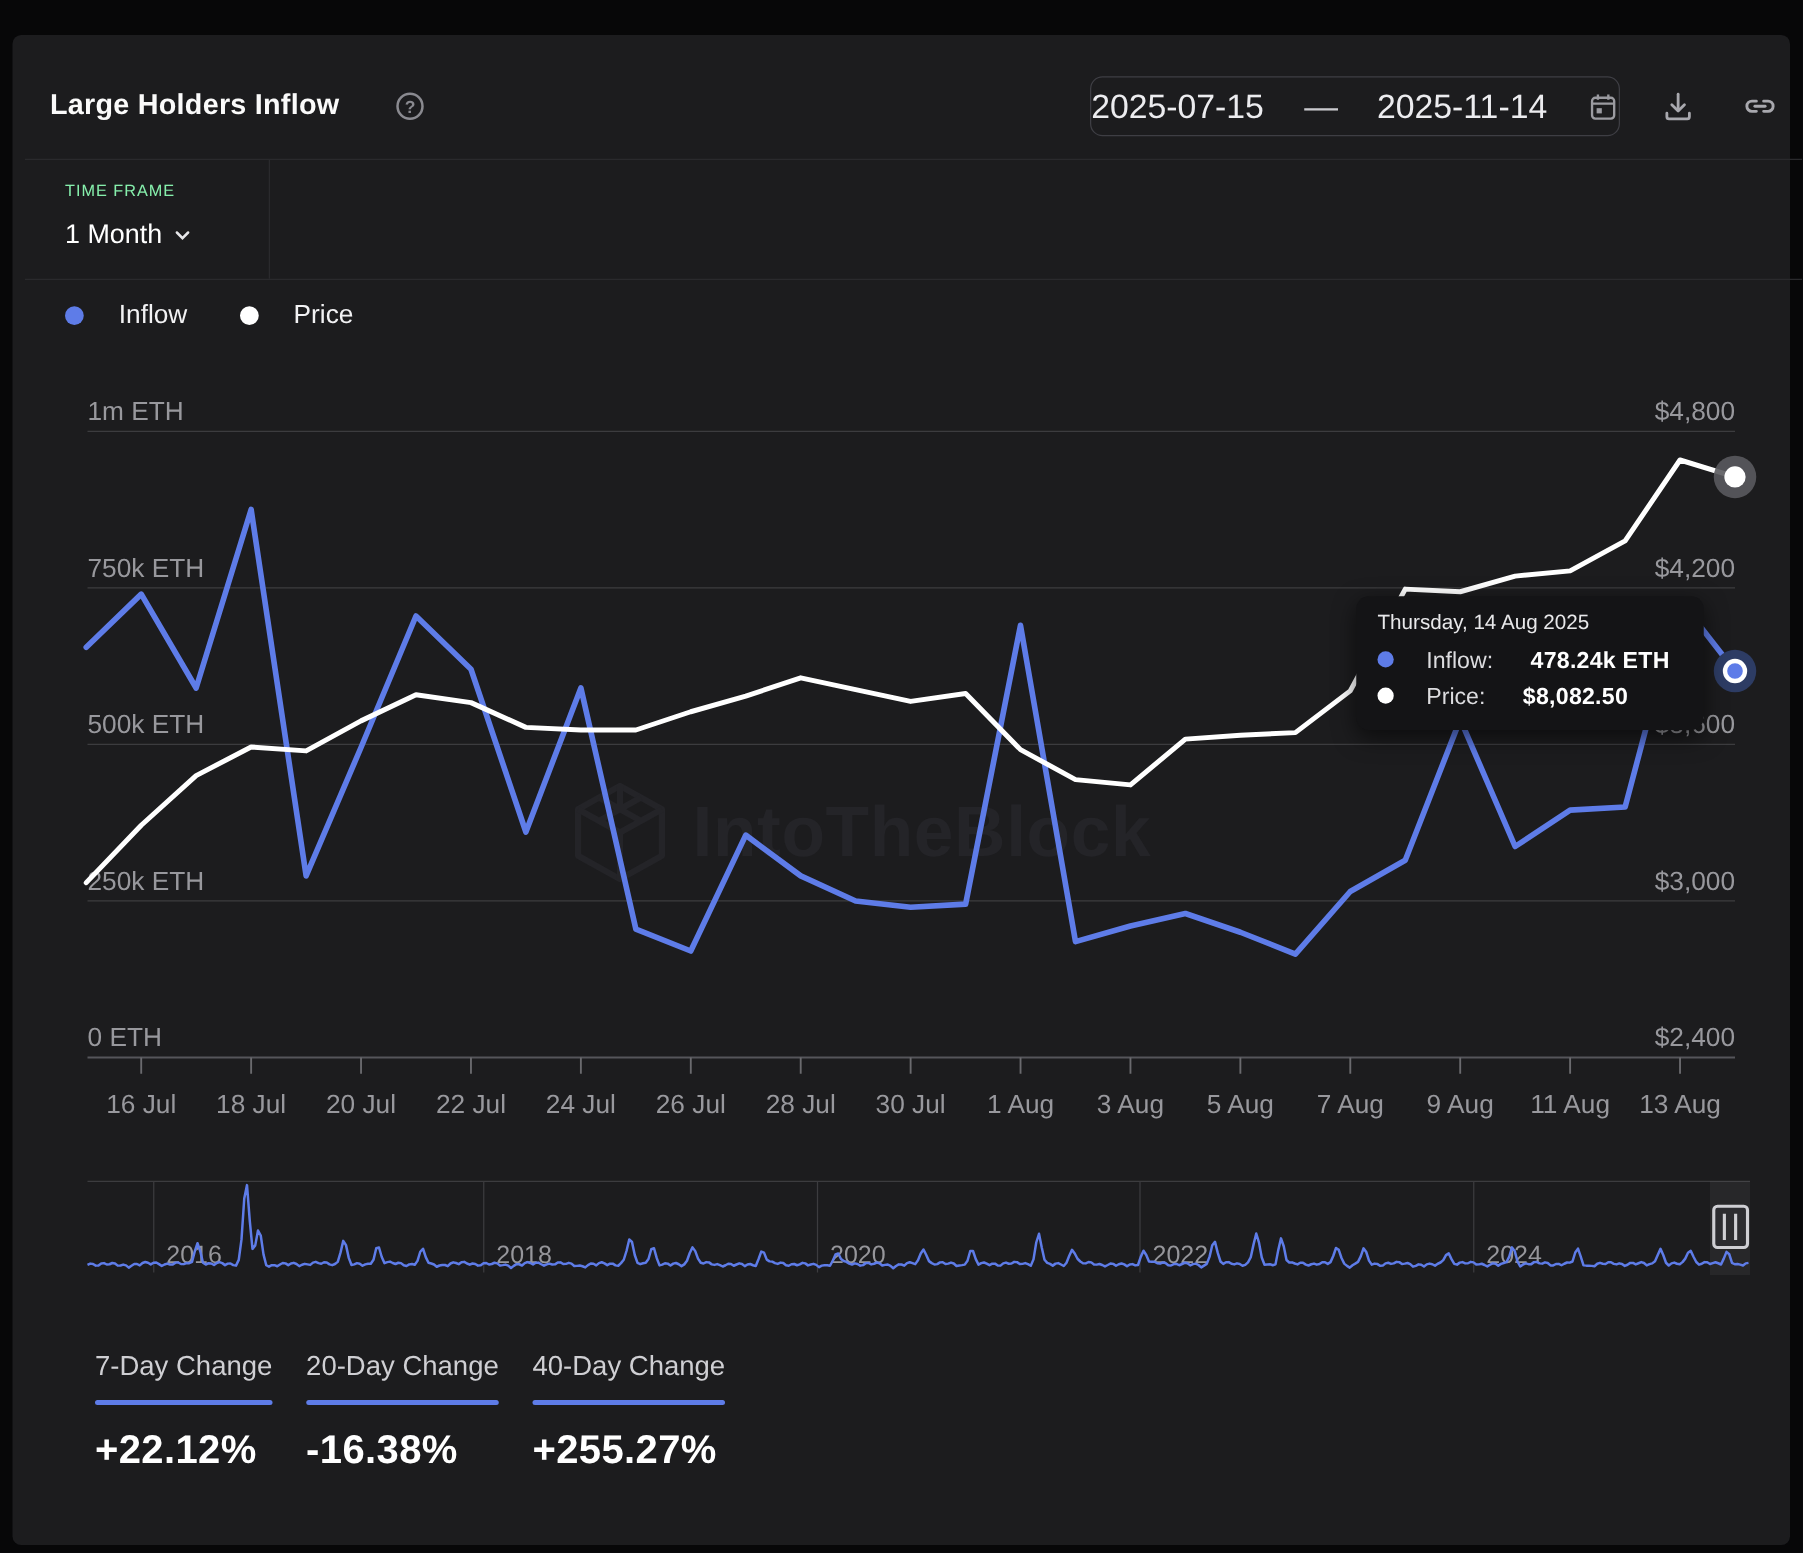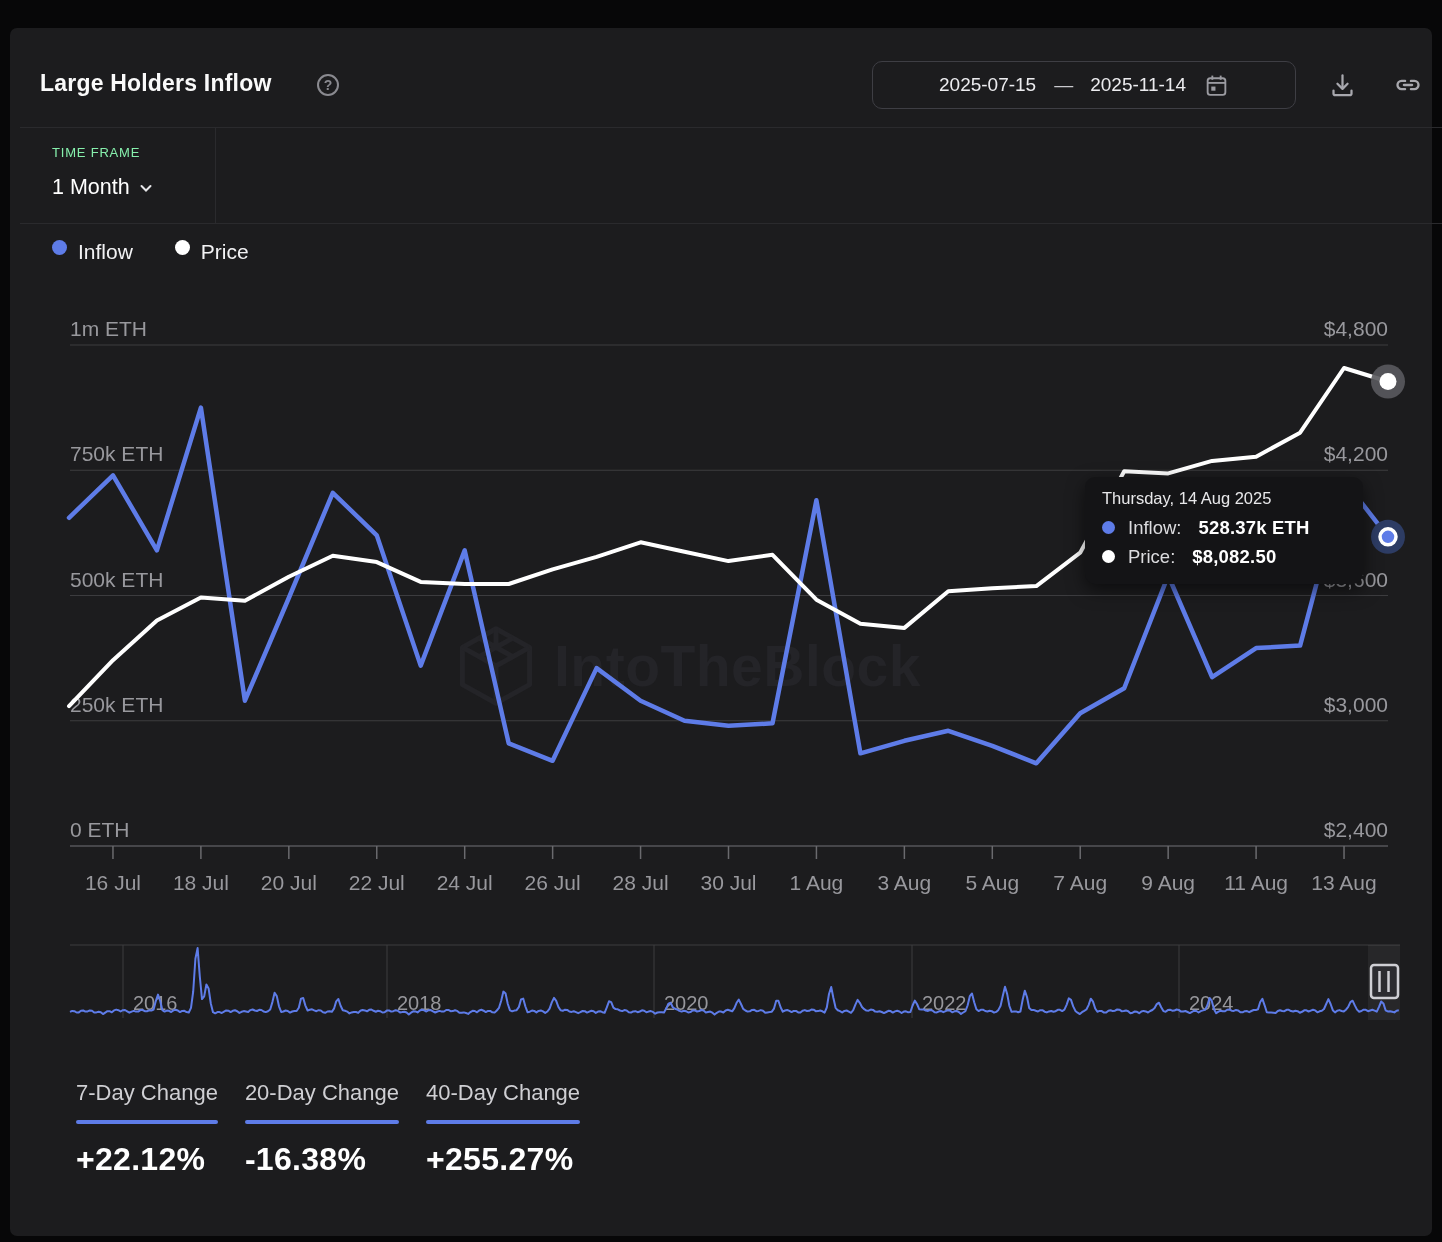--- a/index.html
+++ b/index.html
@@ -16,56 +16,56 @@
   }
   
   .title {
     position:absolute; left:30px; top:42px;
     font-size:23px; font-weight:700; color:#fafafa; letter-spacing:.2px;
   }
   .help { position:absolute; left:306px; top:45px; width:24px; height:24px; cursor:pointer; }
   .date-box {
     position:absolute; left:862px; top:33px; width:424px; height:48px;
     border:1px solid #3e3e44; border-radius:10px;
-    display:flex; align-items:center; justify-content:center; gap:18px;
-    color:#ececef; font-size:19px; cursor:pointer;
+    display:flex; align-items:center; justify-content:space-between; gap:18px;
+    color:#ececef; font-size:27px; cursor:pointer;
   }
   .date-sep { color:#c9c9ce; letter-spacing:-1px; }
   .icon-btn { position:absolute; width:40px; height:38px; top:38px;
     display:flex; align-items:center; justify-content:center; cursor:pointer; }
   .hr { position:absolute; left:10px; width:1422px; height:1px; background:#2a2a2d; }
   
   .tf-block { position:absolute; left:10px; top:100px; width:196px; height:95px;
     border-right:1px solid #2a2a2d; }
   .tf-label { position:absolute; left:42px; top:117px; font-size:13px; color:#86efac;
     letter-spacing:.8px; }
   .tf-value { position:absolute; left:42px; top:147px; font-size:21.5px; color:#fff;
     display:flex; align-items:center; gap:8px; cursor:pointer; }
   
   .legend { position:absolute; left:42px; top:212px; display:flex; gap:42px; }
-  .legend-item { display:flex; gap:11px; font-size:21px;
+  .legend-item { display:flex; align-items:center; gap:28px; font-size:21px;
     color:#f2f2f4; cursor:pointer; }
   .dot { width:15px; height:15px; border-radius:50%; }
   
   svg.main { position:absolute; left:0; top:255px; }
   svg.nav  { position:absolute; left:0; top:905px; }
   .axis-text { font-size:21px; fill:#98989d; font-family:"Liberation Sans",sans-serif; }
   .year-text { font-size:20px; fill:#96969b; font-family:"Liberation Sans",sans-serif; }
   
   .watermark { position:absolute; left:448px; top:597px; display:flex;
     align-items:center; gap:20px; pointer-events:none; }
   .wm-text { font-size:57px; font-weight:700; color:#242428; letter-spacing:.5px; }
   
   .tooltip {
     position:absolute; left:1075px; top:449px; width:278px;
     background:#141416; border-radius:10px; padding:12px 17px 13px;
     box-shadow:0 6px 18px rgba(0,0,0,.55); color:#e8e8ea;
   }
   .tt-date { font-size:16.5px; margin-bottom:5px; }
-  .tt-row { display:flex; align-items:center; gap:13px; font-size:18.5px;
+  .tt-row { display:flex; align-items:center; gap:26px; font-size:18.5px;
     line-height:29px; color:#dcdcdf; }
   .tt-dot { width:13px; height:13px; border-radius:50%; flex:0 0 auto; }
   .tt-val { font-weight:700; color:#fff; margin-left:4px; letter-spacing:.2px; }
   
   .stats { position:absolute; left:66px; top:1052px; display:flex; gap:27px; }
   .stat { display:inline-block; }
   .stat-label { font-size:22px; color:#cfcfd3; white-space:nowrap; }
   .stat-rule { height:3.5px; margin:14px 0 17px; border-radius:2px; }
   .stat-value { font-size:32px; font-weight:700; color:#fff; letter-spacing:.3px; }
 </style>
@@ -196,21 +196,21 @@
         <circle cx="1378" cy="353.5187249999999" r="8.5" fill="#fff"></circle>
         <circle cx="1378" cy="508.84793" r="17" fill="#2d3c64"></circle>
         <circle cx="1378" cy="508.84793" r="8" fill="#5e7ce8" stroke="#fff" stroke-width="3.5"></circle>
       </svg>
 
     <div class="tooltip">
       <div class="tt-date">Thursday, 14 Aug 2025</div>
       <div class="tt-row">
         <span class="tt-dot" id="ttdot0" style="background: rgb(94, 124, 232);"></span>
         <span>Inflow:</span>
-        <span class="tt-val">528.37k ETH</span>
+        <span class="tt-val">478.24k ETH</span>
       </div>
       <div class="tt-row">
         <span class="tt-dot" id="ttdot1" style="background: rgb(255, 255, 255);"></span>
         <span>Price:</span>
         <span class="tt-val">$8,082.50</span>
       </div>
     </div>
 
     <svg class="nav" id="navChart" width="1442" height="100" viewBox="0 905 1442 100">
         <line x1="60" y1="917" x2="1390" y2="917" stroke="#3c3c3f" stroke-width="1"></line>

